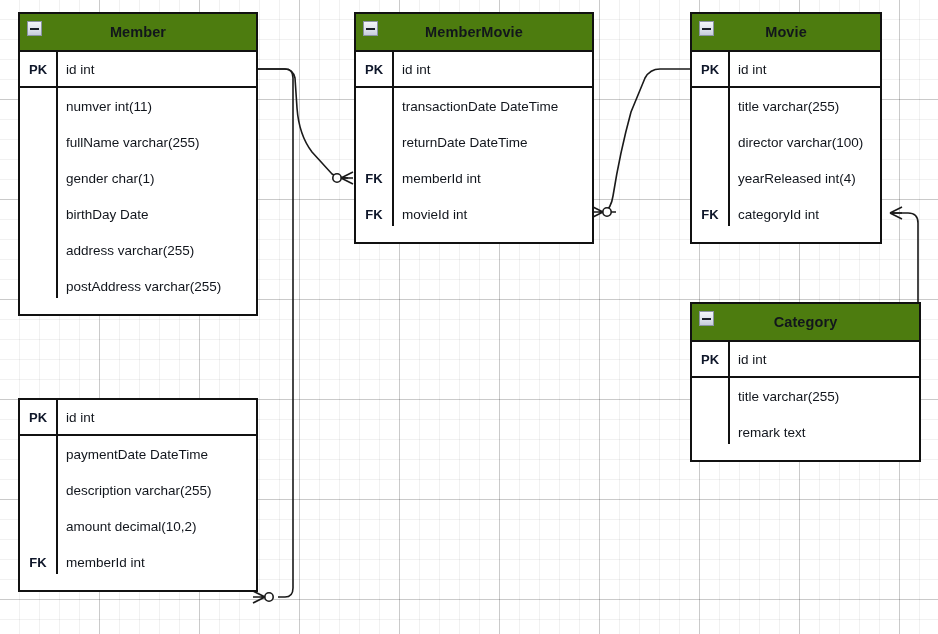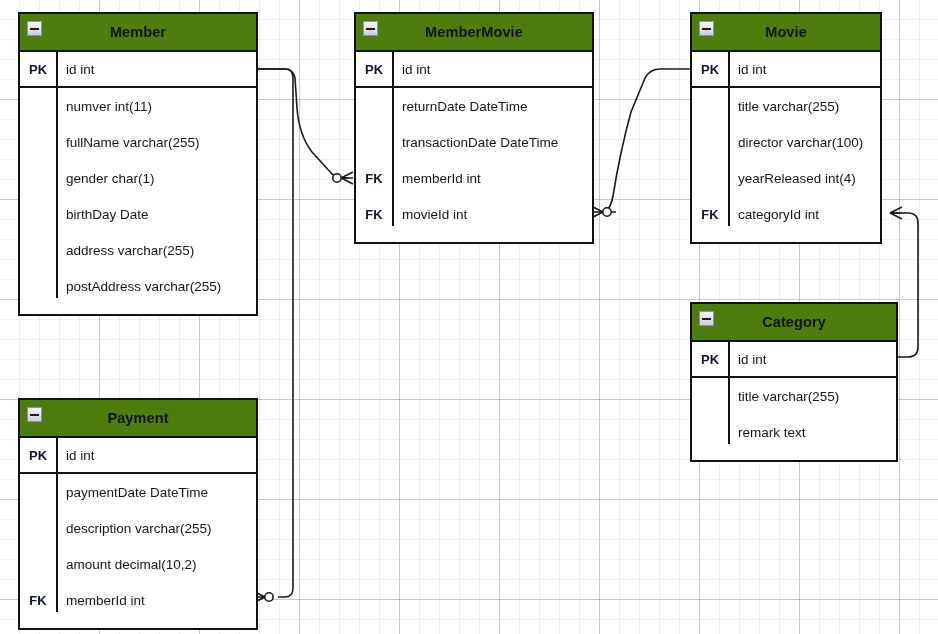--- a/index.html
+++ b/index.html
@@ -219,25 +219,25 @@
           </div>
           <div class="entity-title">MemberMovie</div>
         </div>
         <div class="row pk-row">
           <div class="key-cell">PK</div>
           <div class="attr-cell pk-name">id int</div>
         </div>
         <div class="body-rows">
           <div class="row">
             <div class="key-cell"></div>
+            <div class="attr-cell">transactionDate DateTime</div>
+          </div>
+          <div class="row">
+            <div class="key-cell"></div>
             <div class="attr-cell">returnDate DateTime</div>
-          </div>
-          <div class="row">
-            <div class="key-cell"></div>
-            <div class="attr-cell">transactionDate DateTime</div>
           </div>
           <div class="row">
             <div class="key-cell">FK</div>
             <div class="attr-cell">memberId int</div>
           </div>
           <div class="row last-row">
             <div class="key-cell">FK</div>
             <div class="attr-cell">movieId int</div>
           </div>
         </div>
@@ -265,21 +265,21 @@
           <div class="row">
             <div class="key-cell"></div>
             <div class="attr-cell">yearReleased int(4)</div>
           </div>
           <div class="row last-row">
             <div class="key-cell">FK</div>
             <div class="attr-cell">categoryId int</div>
           </div>
         </div>
       </div>
-      <div class="entity" style="left: 690px; top: 302px; width: 208px;">
+      <div class="entity" style="left: 690px; top: 302px; width: 231px;">
         <div class="entity-header">
           <div class="collapse-icon">
             <span></span>
           </div>
           <div class="entity-title">Category</div>
         </div>
         <div class="row pk-row">
           <div class="key-cell">PK</div>
           <div class="attr-cell pk-name">id int</div>
         </div>
@@ -288,26 +288,20 @@
             <div class="key-cell"></div>
             <div class="attr-cell">title varchar(255)</div>
           </div>
           <div class="row last-row">
             <div class="key-cell"></div>
             <div class="attr-cell">remark text</div>
           </div>
         </div>
       </div>
       <div class="entity" style="left: 18px; top: 398px; width: 240px;">
-        <div class="entity-header">
-          <div class="collapse-icon">
-            <span></span>
-          </div>
-          <div class="entity-title">Payment</div>
-        </div>
         <div class="row pk-row">
           <div class="key-cell">PK</div>
           <div class="attr-cell pk-name">id int</div>
         </div>
         <div class="body-rows">
           <div class="row">
             <div class="key-cell"></div>
             <div class="attr-cell">paymentDate DateTime</div>
           </div>
           <div class="row">

